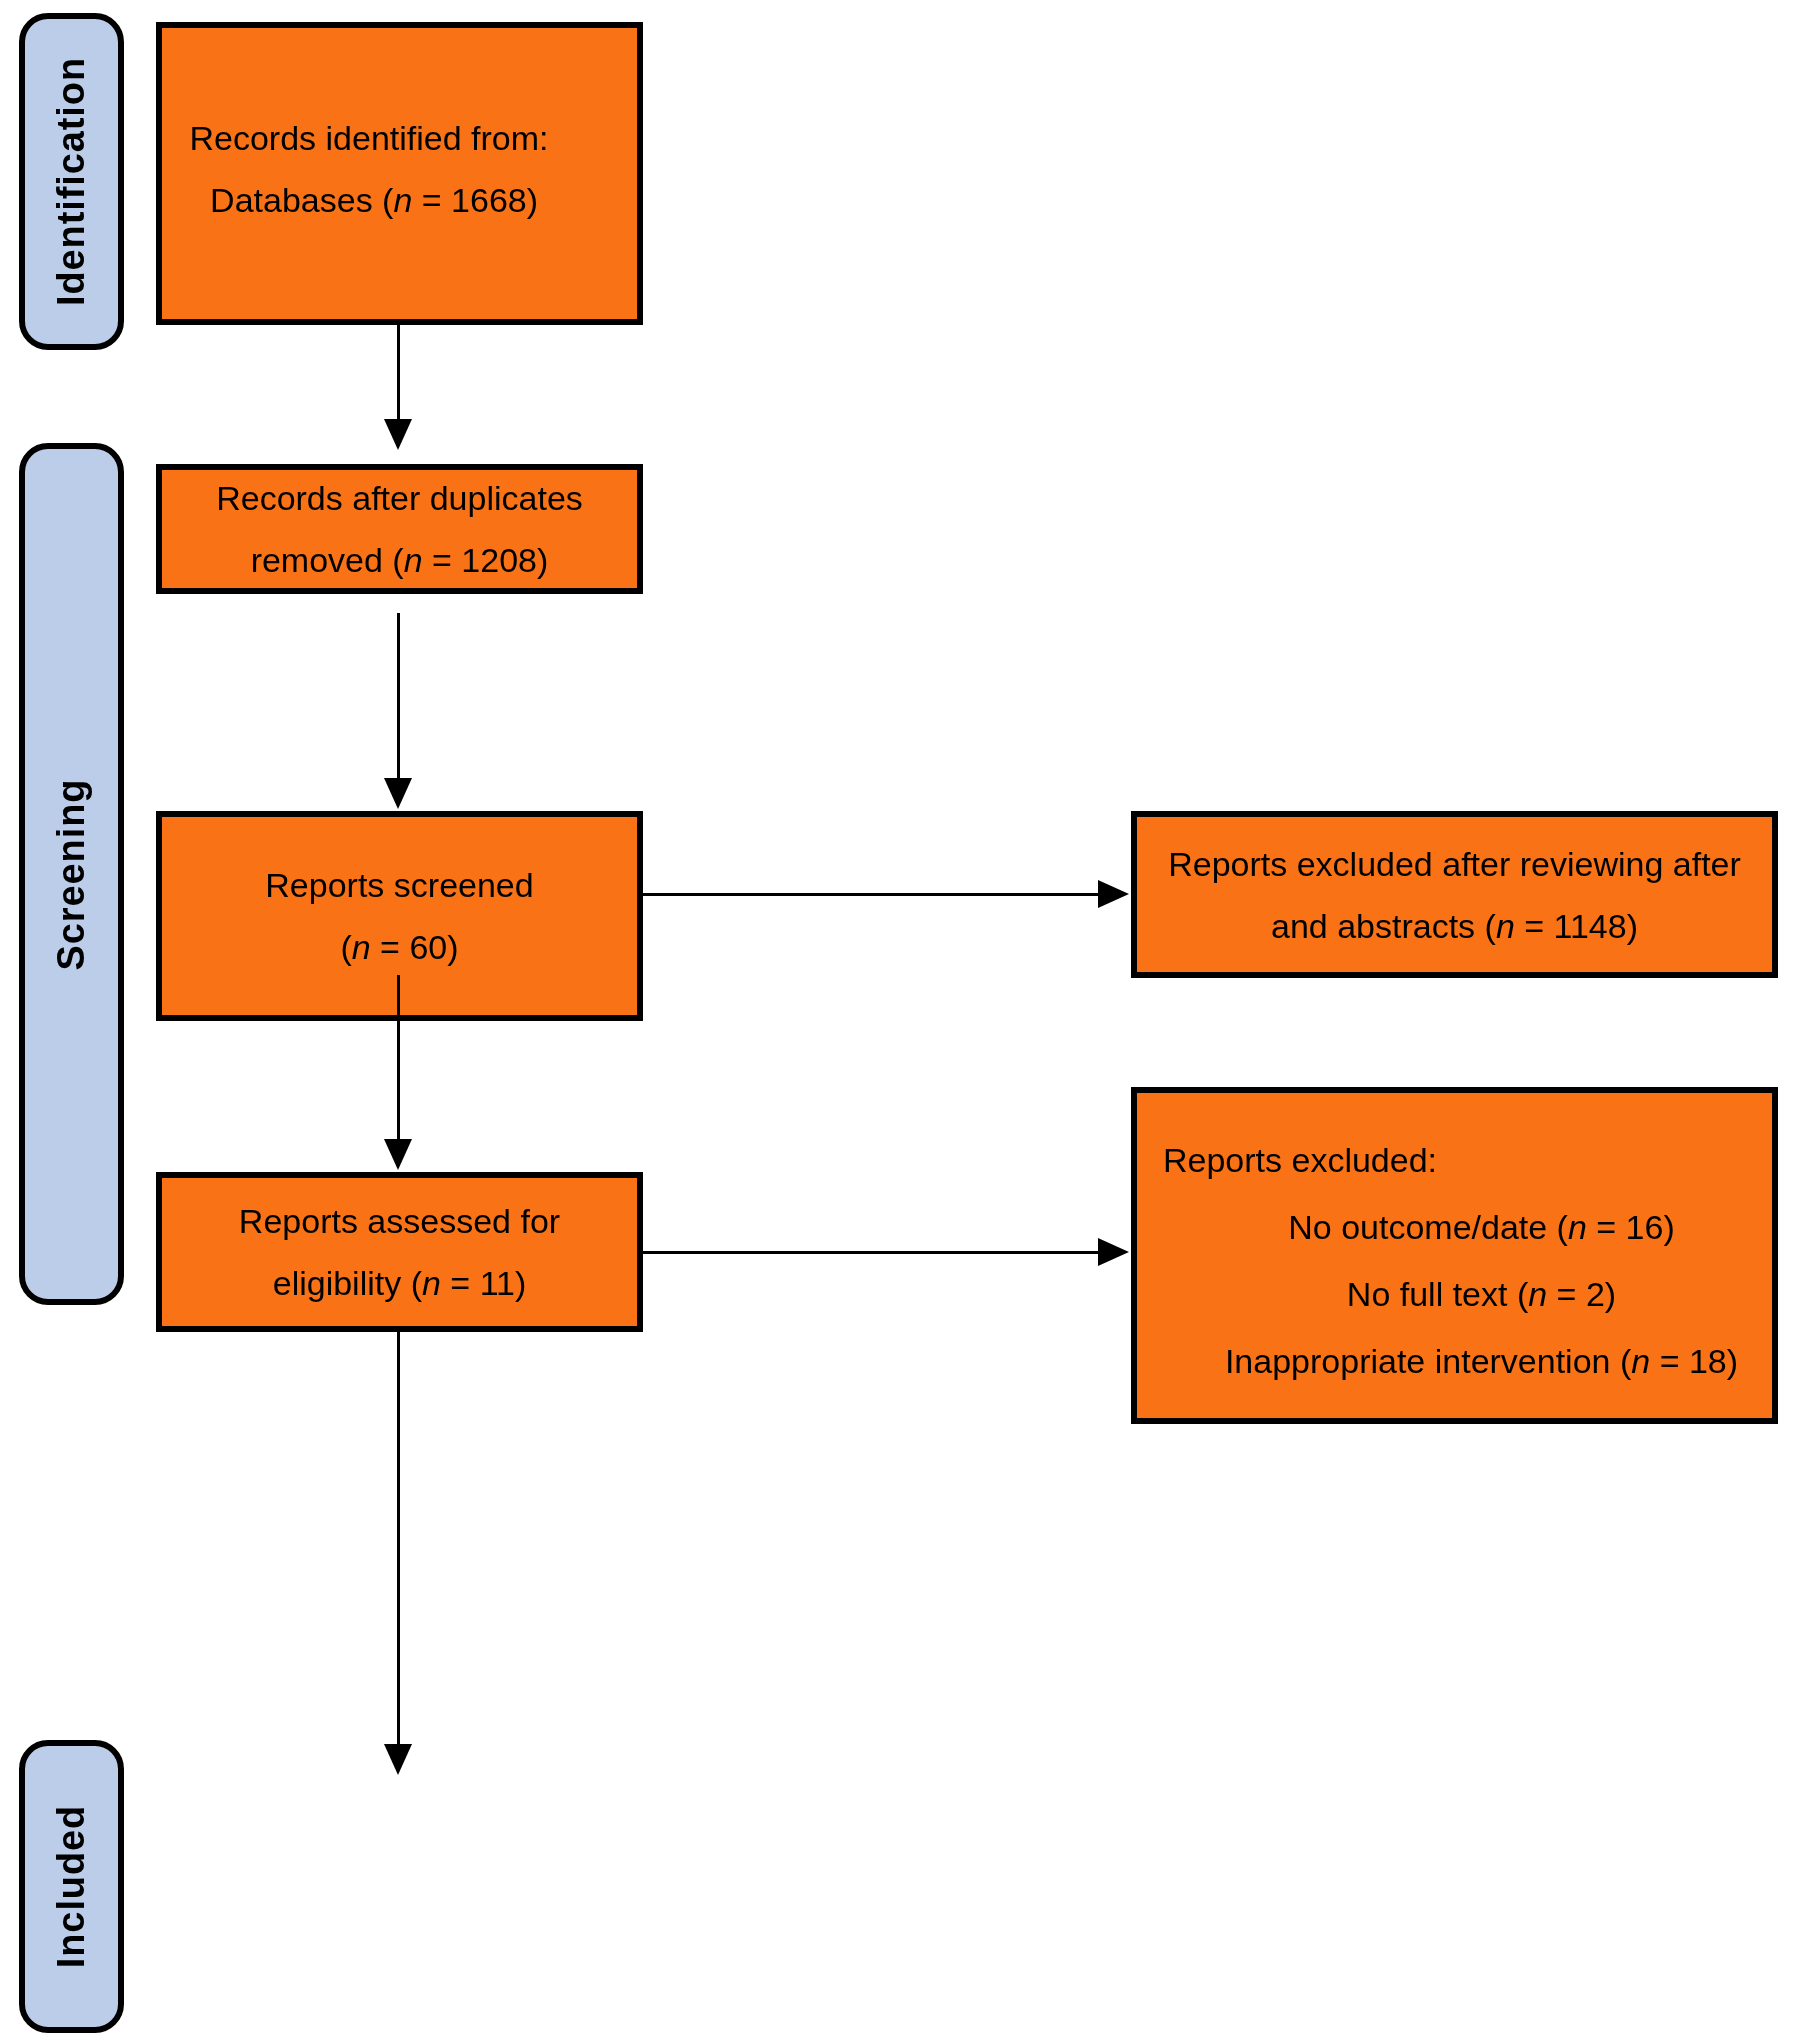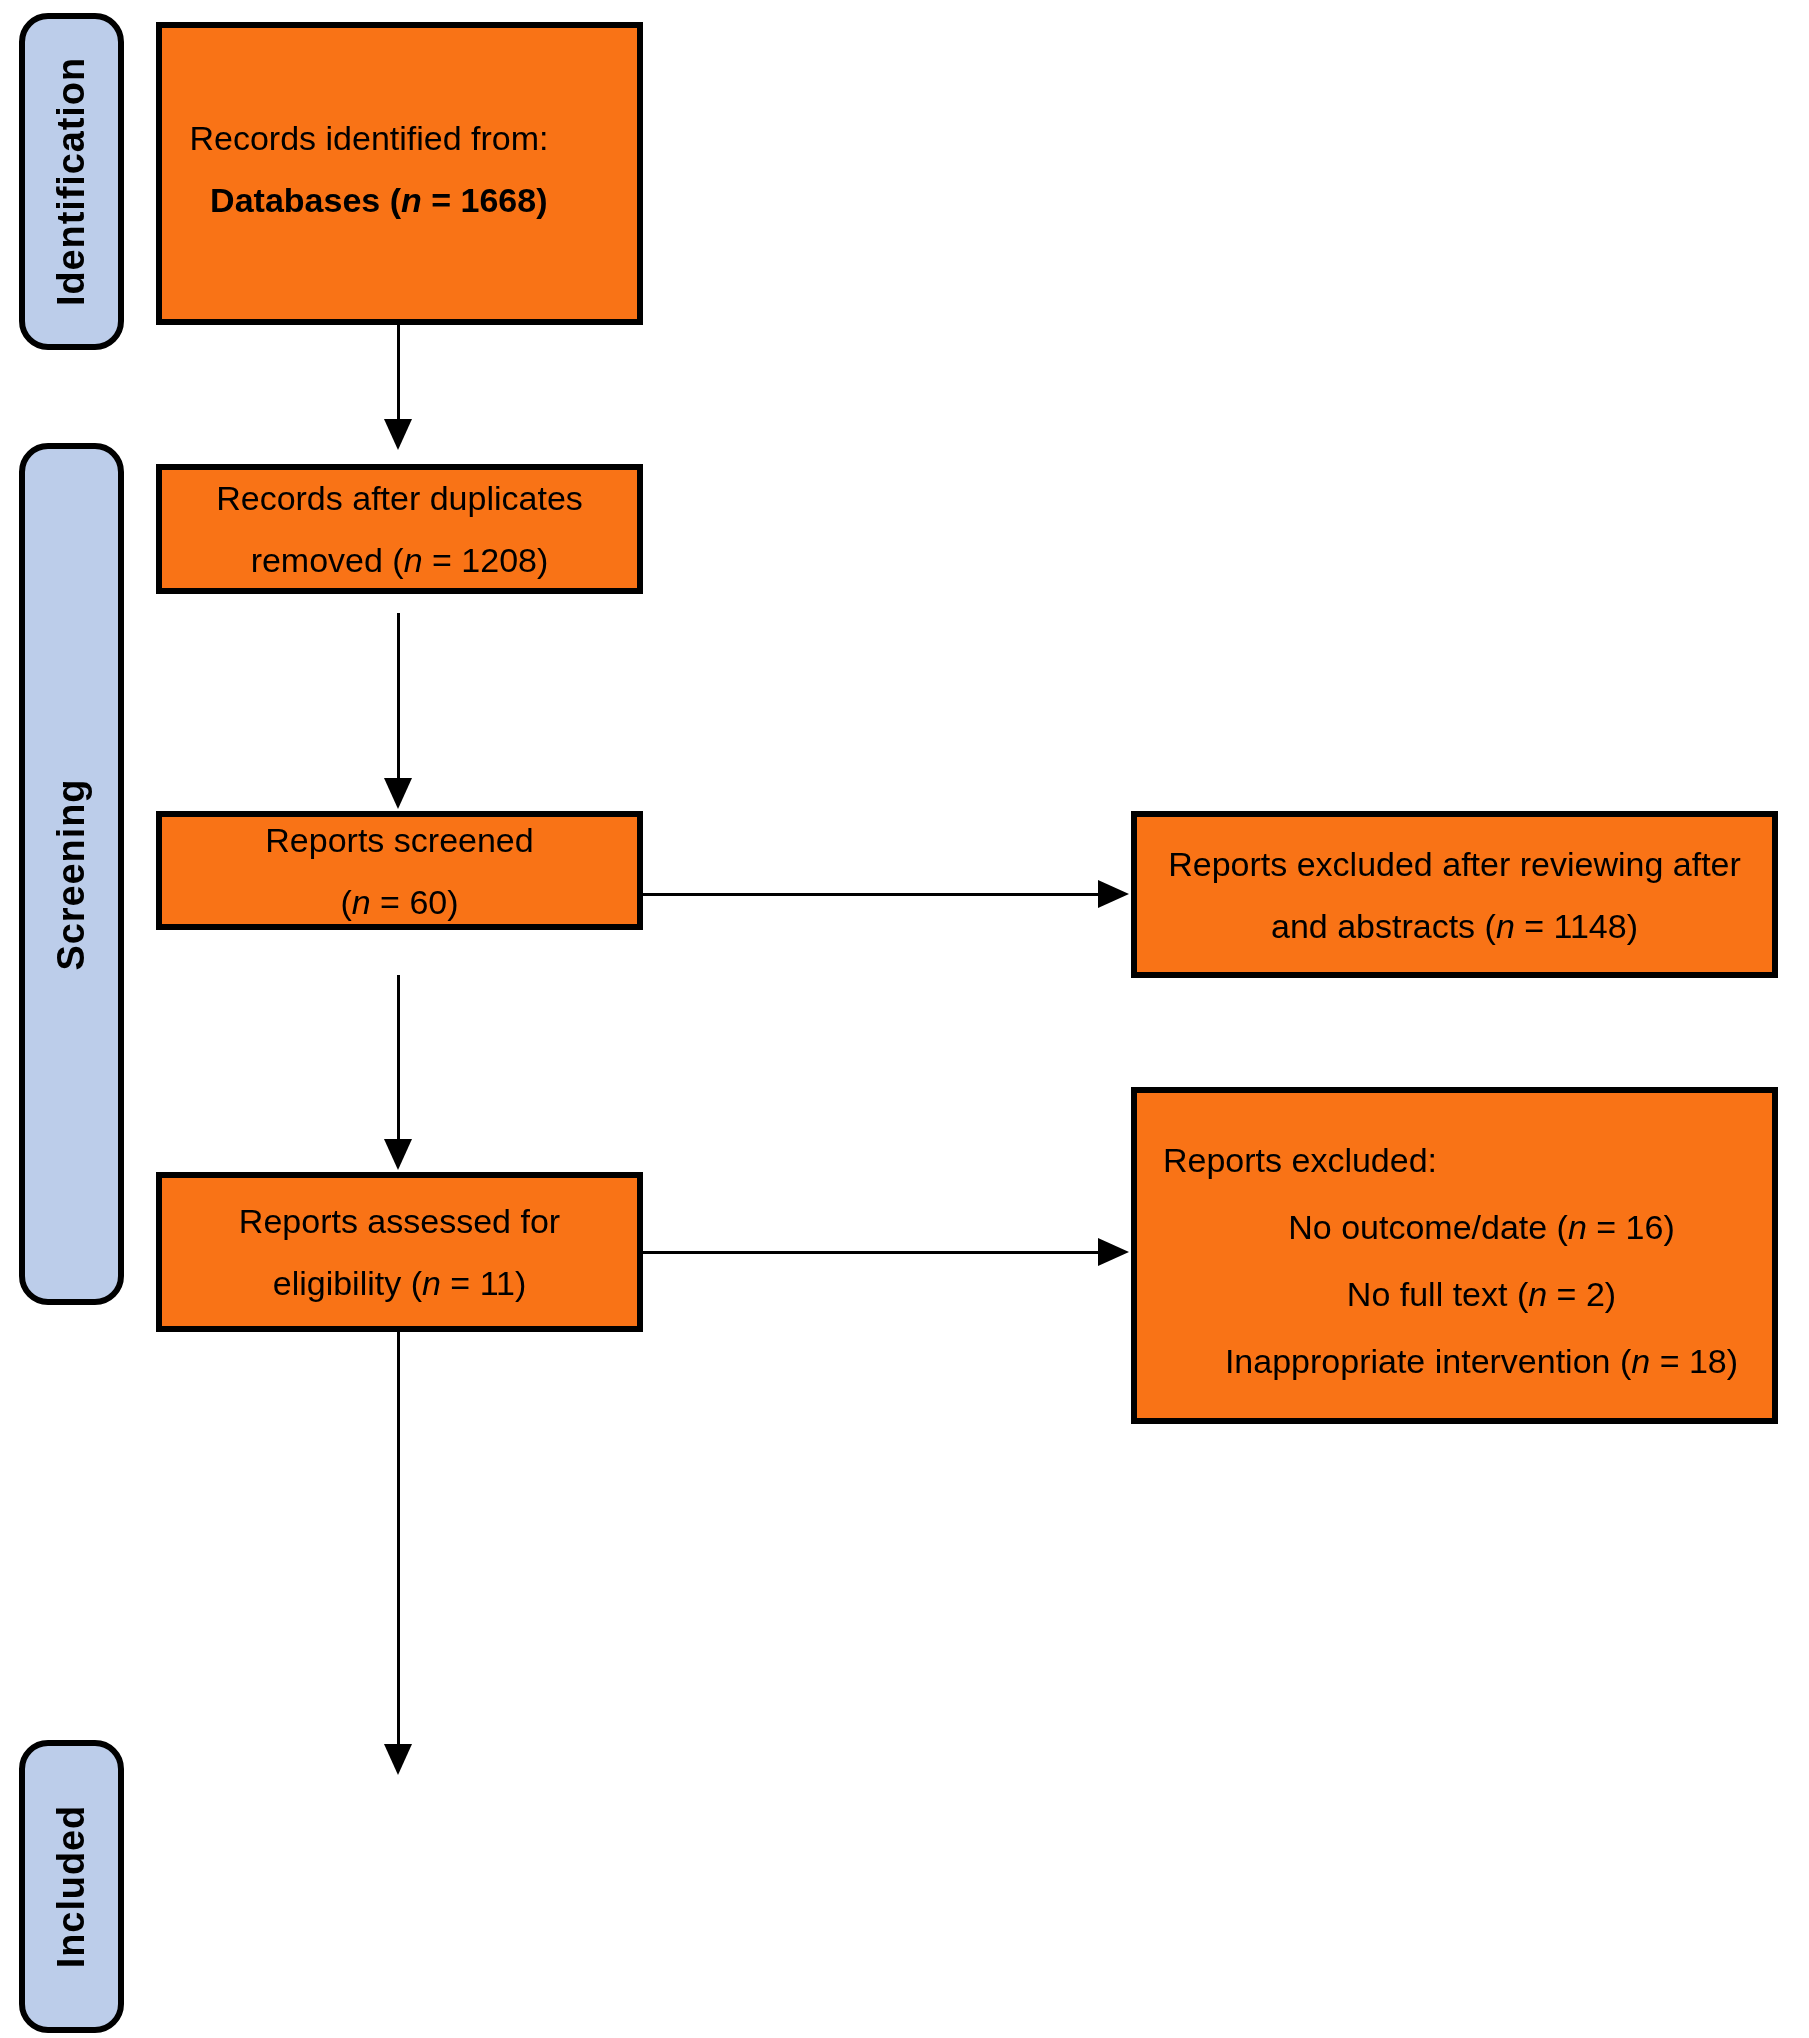--- a/index.html
+++ b/index.html
@@ -47,24 +47,24 @@
     display: flex;
     flex-direction: column;
     justify-content: center;
     align-items: center;
     text-align: center;
   }
   .col-main { left: 156px; width: 487px; }
   .col-right { left: 1131px; width: 647px; }
 
   #box-records-identified { top: 21.5px; height: 303px; padding: 79px 26px 0 27.5px; }
-  #box-records-identified .line2 { padding-left: 20.6px; font-weight: bold; }
+  #box-records-identified .line2 { padding-left: 20.6px; }
 
   #box-duplicates-removed { top: 452px; height: 130px; margin-top: 12px; }
-  #box-reports-screened   { top: 811px; height: 119px; }
+  #box-reports-screened   { top: 811px; height: 210px; }
   #box-reports-assessed   { top: 1172px; height: 160px; }
   #box-reports-included   { top: 1777px; height: 222px; }
 
   #box-excluded-titles    { top: 811px; height: 167px; }
   #box-excluded-reasons   {
     top: 1087px; height: 337px;
     padding: 34px 12px 0 26px;
     line-height: 67px;
   }
   #box-excluded-reasons .reasons { text-align: center; padding-left: 40px; }

